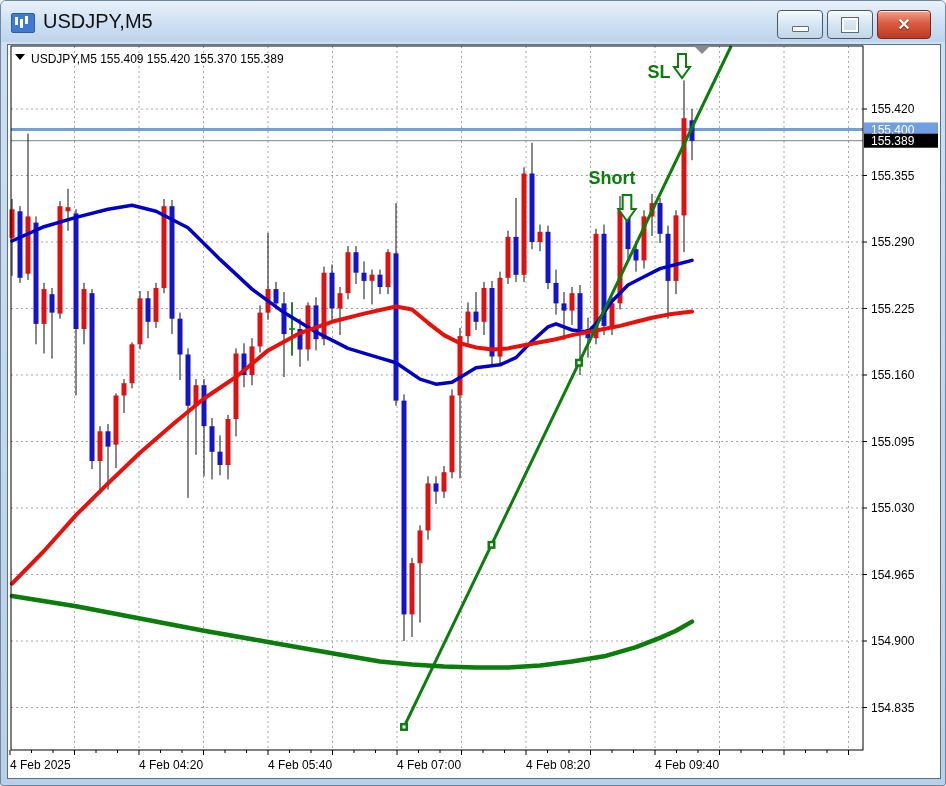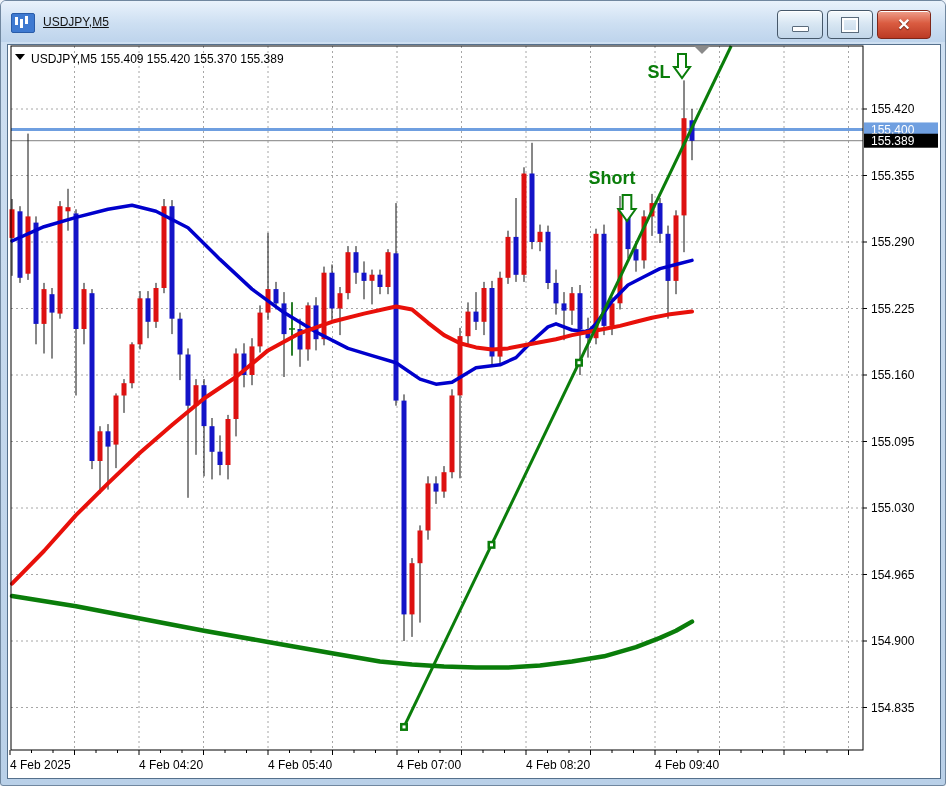--- a/index.html
+++ b/index.html
@@ -3,21 +3,21 @@
 <meta charset="utf-8">
 <style>
   html,body{margin:0;padding:0;background:#eef3f9;font-family:"Liberation Sans",sans-serif;}
   .window{position:relative;width:946px;height:786px;background:linear-gradient(#cfe0f2,#b9d0e8);
           border:1px solid #70879f;border-radius:6px 6px 3px 3px;box-sizing:border-box;overflow:hidden;}
   .titlebar{position:absolute;left:0;top:0;width:100%;height:41px;
             background:linear-gradient(#e9f2fb,#cddff2 55%,#bed4ec);display:flex;align-items:center;}
   .app-icon{width:24px;height:22px;margin:0 8px 0 10px;position:relative;}
   .app-icon .ic-box{position:absolute;left:0;top:2px;width:22px;height:18px;background:#3f7ad1;border:1px solid #2a5ca8;border-radius:2px;}
   .app-icon .ic-bar{position:absolute;background:#fff;width:3px;}
-  .title-text{font-size:12px;color:#111;text-decoration:underline;}
+  .title-text{font-size:20px;color:#111;}
   .win-btns{position:absolute;right:14px;top:9px;display:flex;gap:4px;}
   .wbtn{width:44px;height:27px;border:1px solid #46586a;border-radius:4px;
         background:linear-gradient(#f6fafd,#d9e7f3 45%,#c2d6e9);display:flex;align-items:center;justify-content:center;
         box-shadow:inset 0 1px 0 #fff;}
   .wbtn.close{width:52px;background:linear-gradient(#efa18e,#da5c41 45%,#bb3a24);border-color:#7e2619;}
   .glyph-min{width:15px;height:4px;background:#fff;border:1px solid #5a6b7c;border-radius:1px;margin-top:8px;}
   .glyph-restore{width:12px;height:10px;border:2px solid #fff;outline:1px solid #5a6b7c;background:transparent;}
   .glyph-close{color:#fff;font-weight:bold;font-size:16px;line-height:16px;text-shadow:0 1px 1px #5e1408;}
   .chart-frame{position:absolute;left:6px;top:43px;width:934px;height:735px;background:#fff;border:1px solid #55708c;box-sizing:border-box;}
   svg text{font-family:"Liberation Sans",sans-serif;}

